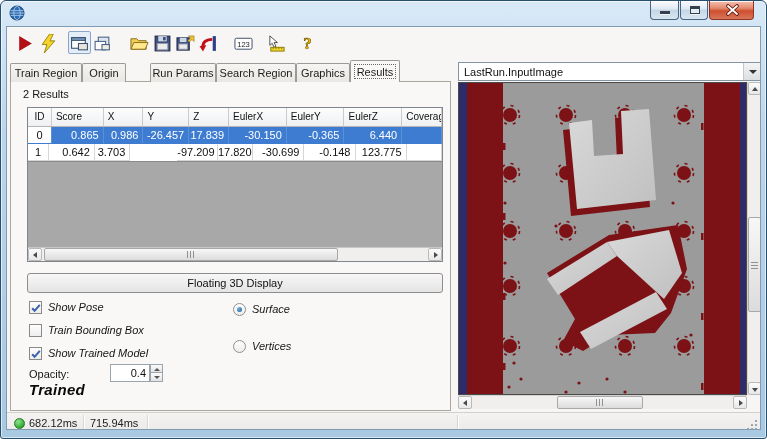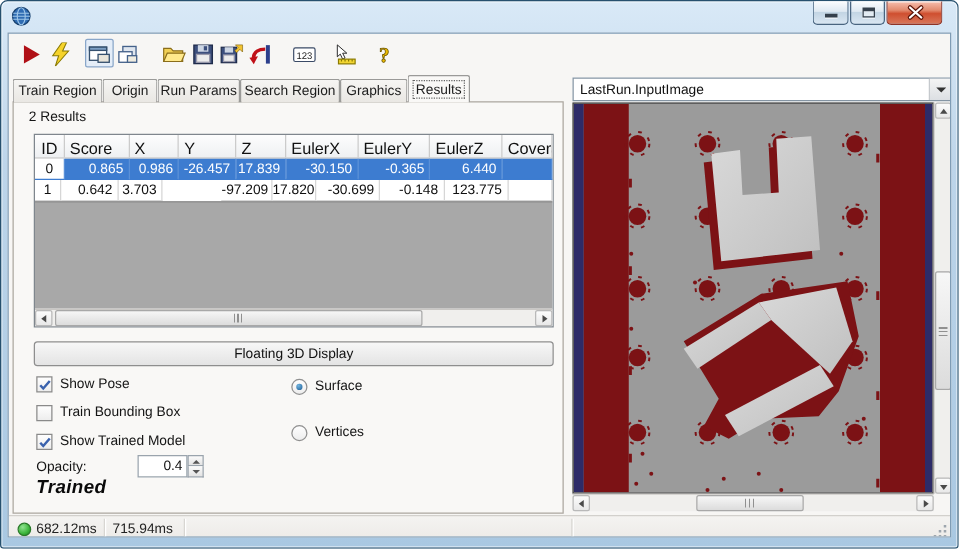--- a/index.html
+++ b/index.html
@@ -43,21 +43,21 @@
   .tab.selected { height:22px; background:#f9f8f6; z-index:4; }
   .tab.selected::after { content:''; position:absolute; left:3px; right:3px; top:3px; bottom:3px; border:1px dotted #666; }
 
   
   .panel { position:absolute; left:3px; top:54px; width:441px; height:330px; background:#f9f8f6;
            border:1px solid #aba79f; z-index:2; }
   .results-count { position:absolute; left:12px; top:6px; font-size:11px; color:#151515; }
 
   .grid { position:absolute; left:16px; top:25px; width:416px; height:155px; border:1px solid #7f868d; background:#fff; overflow:hidden; }
   .grid-head { display:flex; height:19px; background:linear-gradient(#fdfdfd,#eef0f2); border-bottom:1px solid #b5b5b5; }
-  .th { font-size:13px; color:#111; padding:3px 0 0 4px; border-right:1px solid #cbcbcb; overflow:hidden; white-space:nowrap; }
+  .th { font-size:10px; color:#111; padding:3px 0 0 4px; border-right:1px solid #cbcbcb; overflow:hidden; white-space:nowrap; }
   .th:first-child { text-align:center; padding-left:0; }
   .tr { display:flex; height:17px; background:#fff; }
   .td { font-size:11px; color:#0f0f0f; text-align:right; padding:2px 4px 0 0; border-right:1px solid #d6d6d6; border-bottom:1px solid #d6d6d6; overflow:hidden; white-space:nowrap; }
   .td.id-cell { text-align:center; padding-right:0; background:#fff !important; color:#0f0f0f !important; }
   .tr.selected .td { background:var(--selection); color:#fff; border-right-color:#5a90d8; border-bottom-color:var(--selection); }
   .grid-filler { position:absolute; left:0; right:0; top:53px; bottom:14px; background:var(--table-empty); border-top:1px solid #8b8b8b; }
 
   
   .sb { position:absolute; background:#f0efed; }
   .sb-btn { position:absolute; width:14px; height:13px; background:linear-gradient(#fcfcfc,#e8e8e8); border:1px solid #b9b9b9; border-radius:2px; }
@@ -71,21 +71,21 @@
             background:repeating-linear-gradient(90deg,#909090 0 1px,transparent 1px 3px); }
   .grip-v { position:absolute; top:50%; left:2px; right:2px; height:8px; margin-top:-4px;
             background:repeating-linear-gradient(0deg,#909090 0 1px,transparent 1px 3px); }
 
   
   .float-btn { position:absolute; left:16px; top:191px; width:416px; height:20px; border:1px solid #8e8e8e; border-radius:3px;
                background:linear-gradient(#f7f7f7,#e4e4e4); font-size:11px; color:#111; font-family:inherit; }
   .opt-row { position:absolute; left:18px; height:14px; display:flex; align-items:center; }
   .cbox { width:13px; height:13px; border:1px solid #8a8a8a; background:linear-gradient(#fefefe,#ededed); margin-right:6px; position:relative; }
   .cbox svg { position:absolute; left:0; top:0; }
-  .opt-label { font-size:11px; color:#151515; white-space:nowrap; }
+  .opt-label { font-size:11px; color:#151515; white-space:nowrap;font-style:italic; }
   .radio-row { position:absolute; left:222px; height:14px; display:flex; align-items:center; }
   .rad { width:13px; height:13px; border:1px solid #909090; border-radius:50%; background:linear-gradient(#fefefe,#ededed); margin-right:6px; position:relative; }
   .rad.sel::after { content:''; position:absolute; left:3px; top:3px; width:5px; height:5px; border-radius:50%;
                     background:radial-gradient(circle at 35% 30%, #6fb3e0, #1f5e94); }
   .opacity-label { position:absolute; left:18px; top:286px; font-size:11px; color:#151515; }
   .spinbox { position:absolute; left:99px; top:282px; width:53px; height:18px; }
   .spin-text { position:absolute; left:0; top:0; width:40px; height:18px; border:1px solid #9aa4ad; background:#fff;
                font-size:11px; text-align:right; padding:2px 3px 0 0; color:#111; }
   .spin-btn { position:absolute; left:40px; width:13px; height:9px; background:linear-gradient(#fbfbfb,#e3e3e3); border:1px solid #9aa4ad; }
   .spin-btn.up { top:0; } .spin-btn.down { top:9px; border-top:none; }
@@ -216,21 +216,21 @@
           </div>
         </div>
 
       <div class="tabstrip" id="tabstrip">
           <div class="tab" style="width: 72px;">
             <span>Train Region</span>
           </div>
           <div class="tab" style="width: 44px;">
             <span>Origin</span>
           </div>
-          <div class="tab" style="width: 66px;">
+          <div class="tab" style="width: 66px; margin-left: 24px;">
             <span>Run Params</span>
           </div>
           <div class="tab" style="width: 80px;">
             <span>Search Region</span>
           </div>
           <div class="tab" style="width: 54px;">
             <span>Graphics</span>
           </div>
           <div class="tab selected" style="width: 50px;">
             <span>Results</span>

